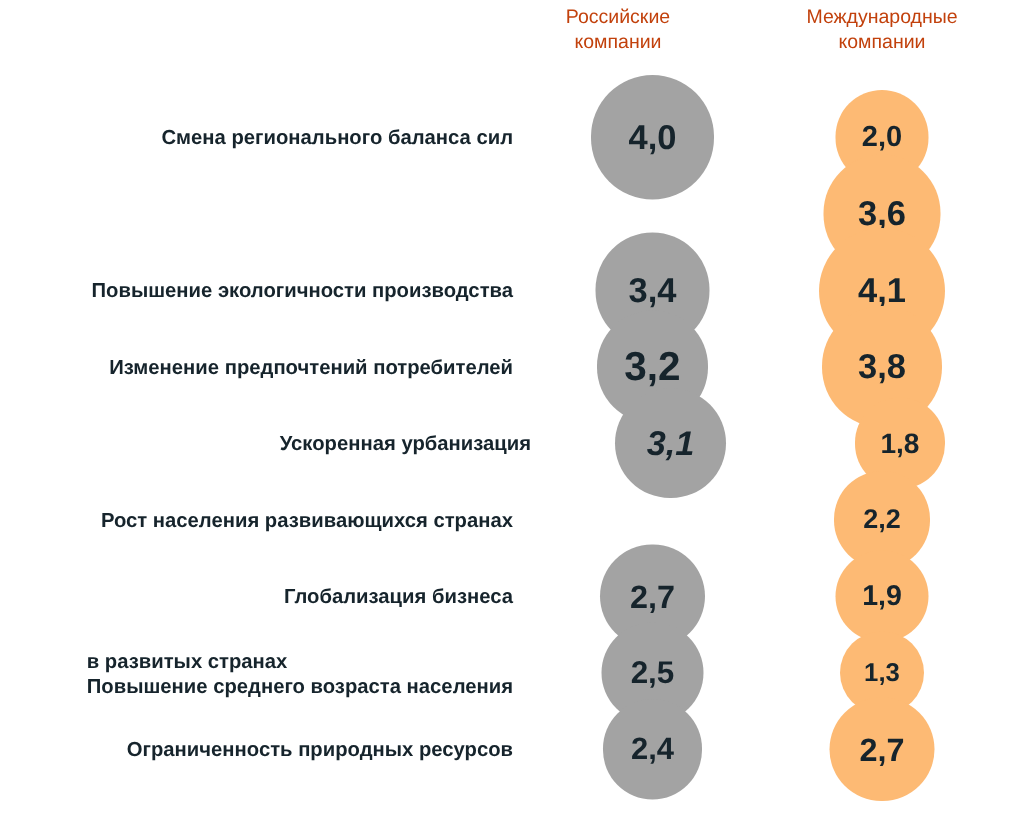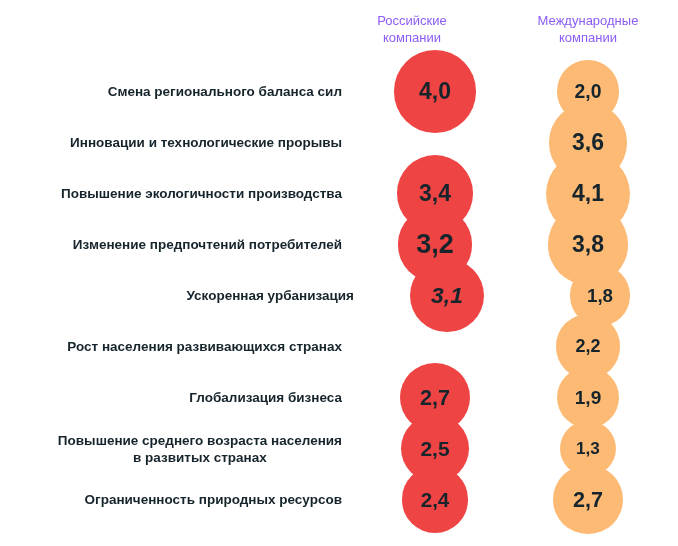--- a/index.html
+++ b/index.html
@@ -17,23 +17,22 @@
   #chart {
     position: relative;
     width: 678px;
     height: 546px;
   }
   .col-header {
     position: absolute;
     text-align: center;
     font-size: 13px;
     line-height: 17px;
-    color: #8b5cf6;
+    color: #c2410c;
     font-family: "Liberation Sans", sans-serif;
-    margin-top: 10px;
   }
   .col-header .hdr-line {
     display: block;
   }
   #hdr-rus {
     left: 352px;
     top: 2px;
     width: 120px;
   }
   #hdr-int {
@@ -49,41 +48,41 @@
   }
   .row-label {
     position: absolute;
     left: 0;
     top: 0;
     width: 352px;
     height: 51px;
     display: flex;
     align-items: center;
     justify-content: flex-end;
-    text-align: center;
+    text-align: left;
     padding-right: 10px;
     box-sizing: border-box;
     font-size: 13.5px;
     font-weight: bold;
     line-height: 17px;
     color: #16242c;
   }
   .bubble {
     position: absolute;
     border-radius: 50%;
     display: flex;
     align-items: center;
     justify-content: center;
     font-weight: bold;
     color: #16242c;
     font-size: 20px;
     font-family: "Liberation Sans", sans-serif;
   }
   .bubble.rus {
-    background: #ef4444;
+    background: #a3a3a3;
   }
   .bubble.intl {
     background: #fdba74;
   }
 </style>
 </head>
 <body>
 
 <div id="chart">
 
@@ -101,25 +100,20 @@
       <div class="row" style="top: 66px;">
         <div class="row-label">
           <div>
             <div>Смена регионального баланса сил</div>
           </div>
         </div>
         <div class="bubble rus" style="width: 82.9756px; height: 82.9756px; left: 393.512px; top: -15.9878px; font-size: 23px;">4,0</div>
         <div class="bubble intl" style="width: 62.4878px; height: 62.4878px; left: 556.756px; top: -5.7439px; font-size: 19.3712px;">2,0</div>
       </div>
       <div class="row" style="top: 117px;">
-        <div class="row-label">
-          <div>
-            <div>Инновации и технологические прорывы</div>
-          </div>
-        </div>
         <div class="bubble intl" style="width: 78.878px; height: 78.878px; left: 548.561px; top: -13.939px; font-size: 23px;">3,6</div>
       </div>
       <div class="row" style="top: 168px;">
         <div class="row-label">
           <div>
             <div>Повышение экологичности производства</div>
           </div>
         </div>
         <div class="bubble rus" style="width: 76.8293px; height: 76.8293px; left: 396.585px; top: -12.9146px; font-size: 23px;">3,4</div>
         <div class="bubble intl" style="width: 84px; height: 84px; left: 546px; top: -16.5px; font-size: 23px;">4,1</div>
@@ -155,22 +149,22 @@
           <div>
             <div>Глобализация бизнеса</div>
           </div>
         </div>
         <div class="bubble rus" style="width: 69.6585px; height: 69.6585px; left: 400.171px; top: -9.32927px; font-size: 21.5941px;">2,7</div>
         <div class="bubble intl" style="width: 61.4634px; height: 61.4634px; left: 557.268px; top: -5.23171px; font-size: 19.0537px;">1,9</div>
       </div>
       <div class="row" style="top: 423px;">
         <div class="row-label">
           <div>
+            <div>в развитых странах</div>
             <div>Повышение среднего возраста населения</div>
-            <div>в развитых странах</div>
           </div>
         </div>
         <div class="bubble rus" style="width: 67.6098px; height: 67.6098px; left: 401.195px; top: -8.30488px; font-size: 20.959px;">2,5</div>
         <div class="bubble intl" style="width: 55.3171px; height: 55.3171px; left: 560.341px; top: -2.15854px; font-size: 17.1483px;">1,3</div>
       </div>
       <div class="row" style="top: 474px;">
         <div class="row-label">
           <div>
             <div>Ограниченность природных ресурсов</div>
           </div>

